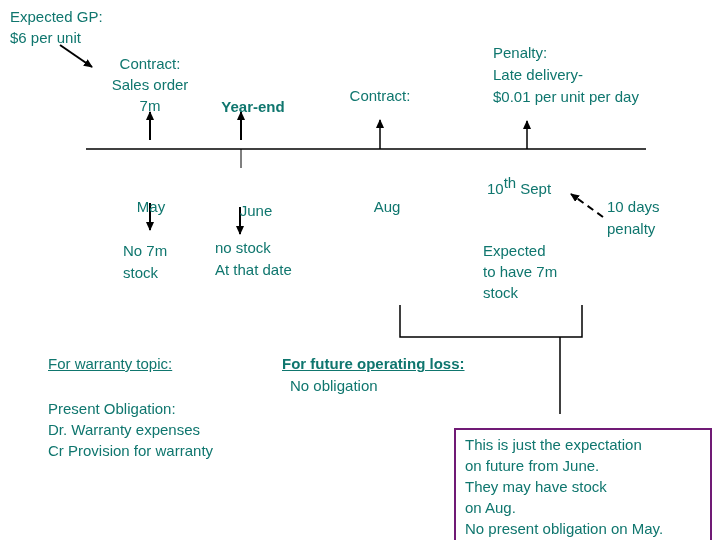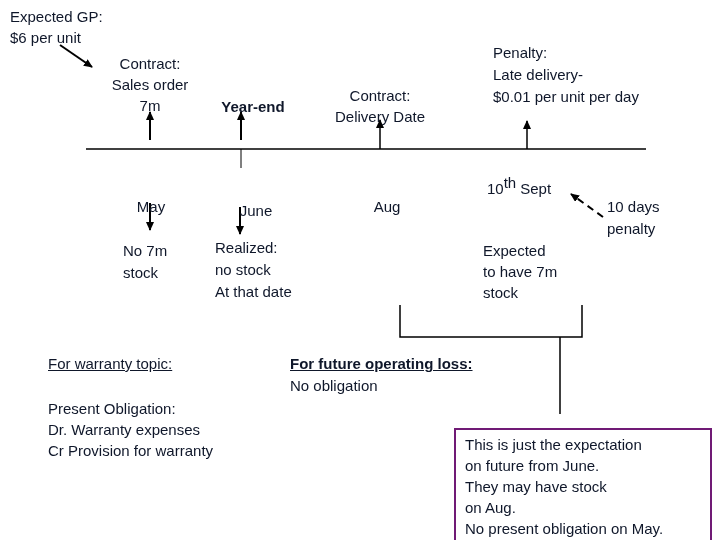--- a/index.html
+++ b/index.html
@@ -5,21 +5,21 @@
   html, body {
     margin: 0; padding: 0;
     background: #ffffff;
   }
   #canvas {
     position: relative;
     width: 720px; height: 540px;
     background: #ffffff;
     font-family: "Liberation Sans", "DejaVu Sans", sans-serif;
     font-size: 15px;
-    color: #0f172a;
+    color: #0f766e;
     overflow: hidden;
   }
   .lbl {
     position: absolute;
     line-height: 21px;
     white-space: nowrap;
   }
   .center { text-align: center; margin-top: 16px; }
   .bold { font-weight: bold; }
   .underline { text-decoration: underline; }
@@ -88,21 +88,20 @@
   <div class="lbl center" style="left:95px; top:37px; width:110px;">
     <div>Contract:</div>
     <div>Sales order</div>
     <div>7m</div>
   </div>
 
   <div class="lbl center bold" style="left:203px; top:80px; width:100px;">Year-end</div>
 
   <div class="lbl center" style="left:320px; top:69px; width:120px;">
     <div>Contract:</div>
-    <div>Delivery Date</div>
   </div>
 
   <div class="lbl lh22" style="left:493px; top:42px;">
     <div>Penalty:</div>
     <div>Late delivery-</div>
     <div>$0.01 per unit per day</div>
   </div>
 
   <div class="lbl center" style="left:111px; top:180px; width:80px;">May</div>
   <div class="lbl center" style="left:216px; top:184px; width:80px;">June</div>
@@ -110,21 +109,20 @@
   <div class="lbl" style="left:487px; top:178px;">
     <span>10</span><sup class="ord">th</sup><span class="sept-month">Sept</span>
   </div>
 
   <div class="lbl lh22" style="left:123px; top:240px;">
     <div>No 7m</div>
     <div>stock</div>
   </div>
 
   <div class="lbl lh22" style="left:215px; top:237px;">
-    <div>Realized:</div>
     <div>no stock</div>
     <div>At that date</div>
   </div>
 
   <div class="lbl" style="left:483px; top:240px;">
     <div>Expected</div>
     <div>to have 7m</div>
     <div>stock</div>
   </div>
 
@@ -134,21 +132,21 @@
   </div>
 
   <div class="lbl underline" style="left:48px; top:353px;">For warranty topic:</div>
 
   <div class="lbl" style="left:48px; top:398px;">
     <div>Present Obligation:</div>
     <div>Dr. Warranty expenses</div>
     <div>Cr Provision for warranty</div>
   </div>
 
-  <div class="lbl bold underline" style="left:290px; top:353px;">For future operating loss:</div>
+  <div class="lbl bold underline" style="left:282px; top:353px;">For future operating loss:</div>
   <div class="lbl" style="left:290px; top:375px;">No obligation</div>
 
   <div id="callout-box">
     <div>This is just the expectation</div>
     <div>on future from June.</div>
     <div>They may have stock</div>
     <div>on Aug.</div>
     <div>No present obligation on May.</div>
   </div>
 

